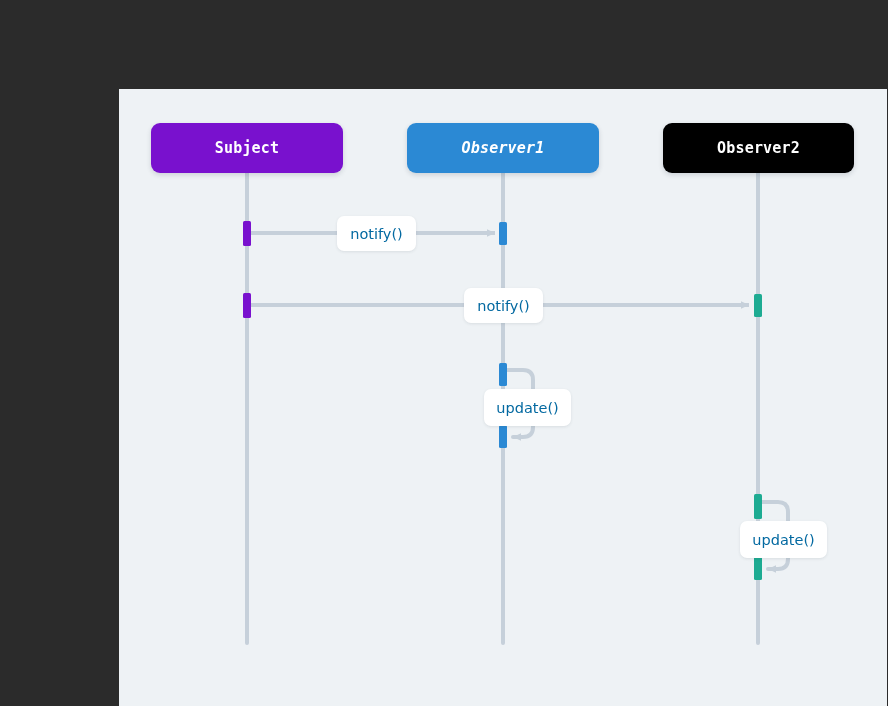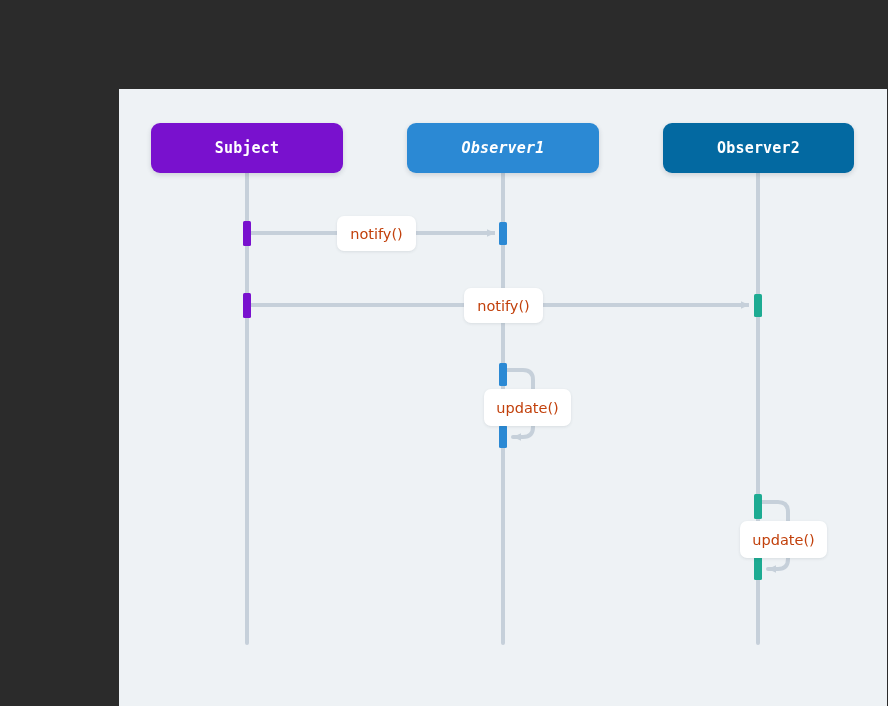--- a/index.html
+++ b/index.html
@@ -61,21 +61,21 @@
     background: #ffffff;
     border-radius: 7px;
     display: flex;
     align-items: center;
     justify-content: center;
     box-shadow: 0 1px 3px rgba(30,45,60,0.10);
     box-sizing: border-box;
   }
 
   .msg-label-text {
-    color: #c2410c;
+    color: #0369a1;
     font-family: "DejaVu Sans", sans-serif;
     font-size: 14.5px;
     white-space: nowrap;
   }
 </style>
 </head>
 <body>
 
 <div id="stage">
 
@@ -121,21 +121,21 @@
     </svg>
 
     <div class="participant-box" style="left:32px; top:34px; width:192px; height:50px; background:#7911ce;">
       <span class="participant-label">Subject</span>
     </div>
 
     <div class="participant-box" style="left:288px; top:34px; width:192px; height:50px; background:#2b89d4;font-style:italic;">
       <span class="participant-label">Observer1</span>
     </div>
 
-    <div class="participant-box" style="left:544px; top:34px; width:191px; height:50px; background:#0369a1;">
+    <div class="participant-box" style="left:544px; top:34px; width:191px; height:50px; background:#000000;">
       <span class="participant-label">Observer2</span>
     </div>
 
     <div class="msg-label" style="left:218px; top:127px; width:79px; height:35px;">
       <span class="msg-label-text">notify()</span>
     </div>
 
     <div class="msg-label" style="left:345px; top:199px; width:79px; height:35px;">
       <span class="msg-label-text">notify()</span>
     </div>

